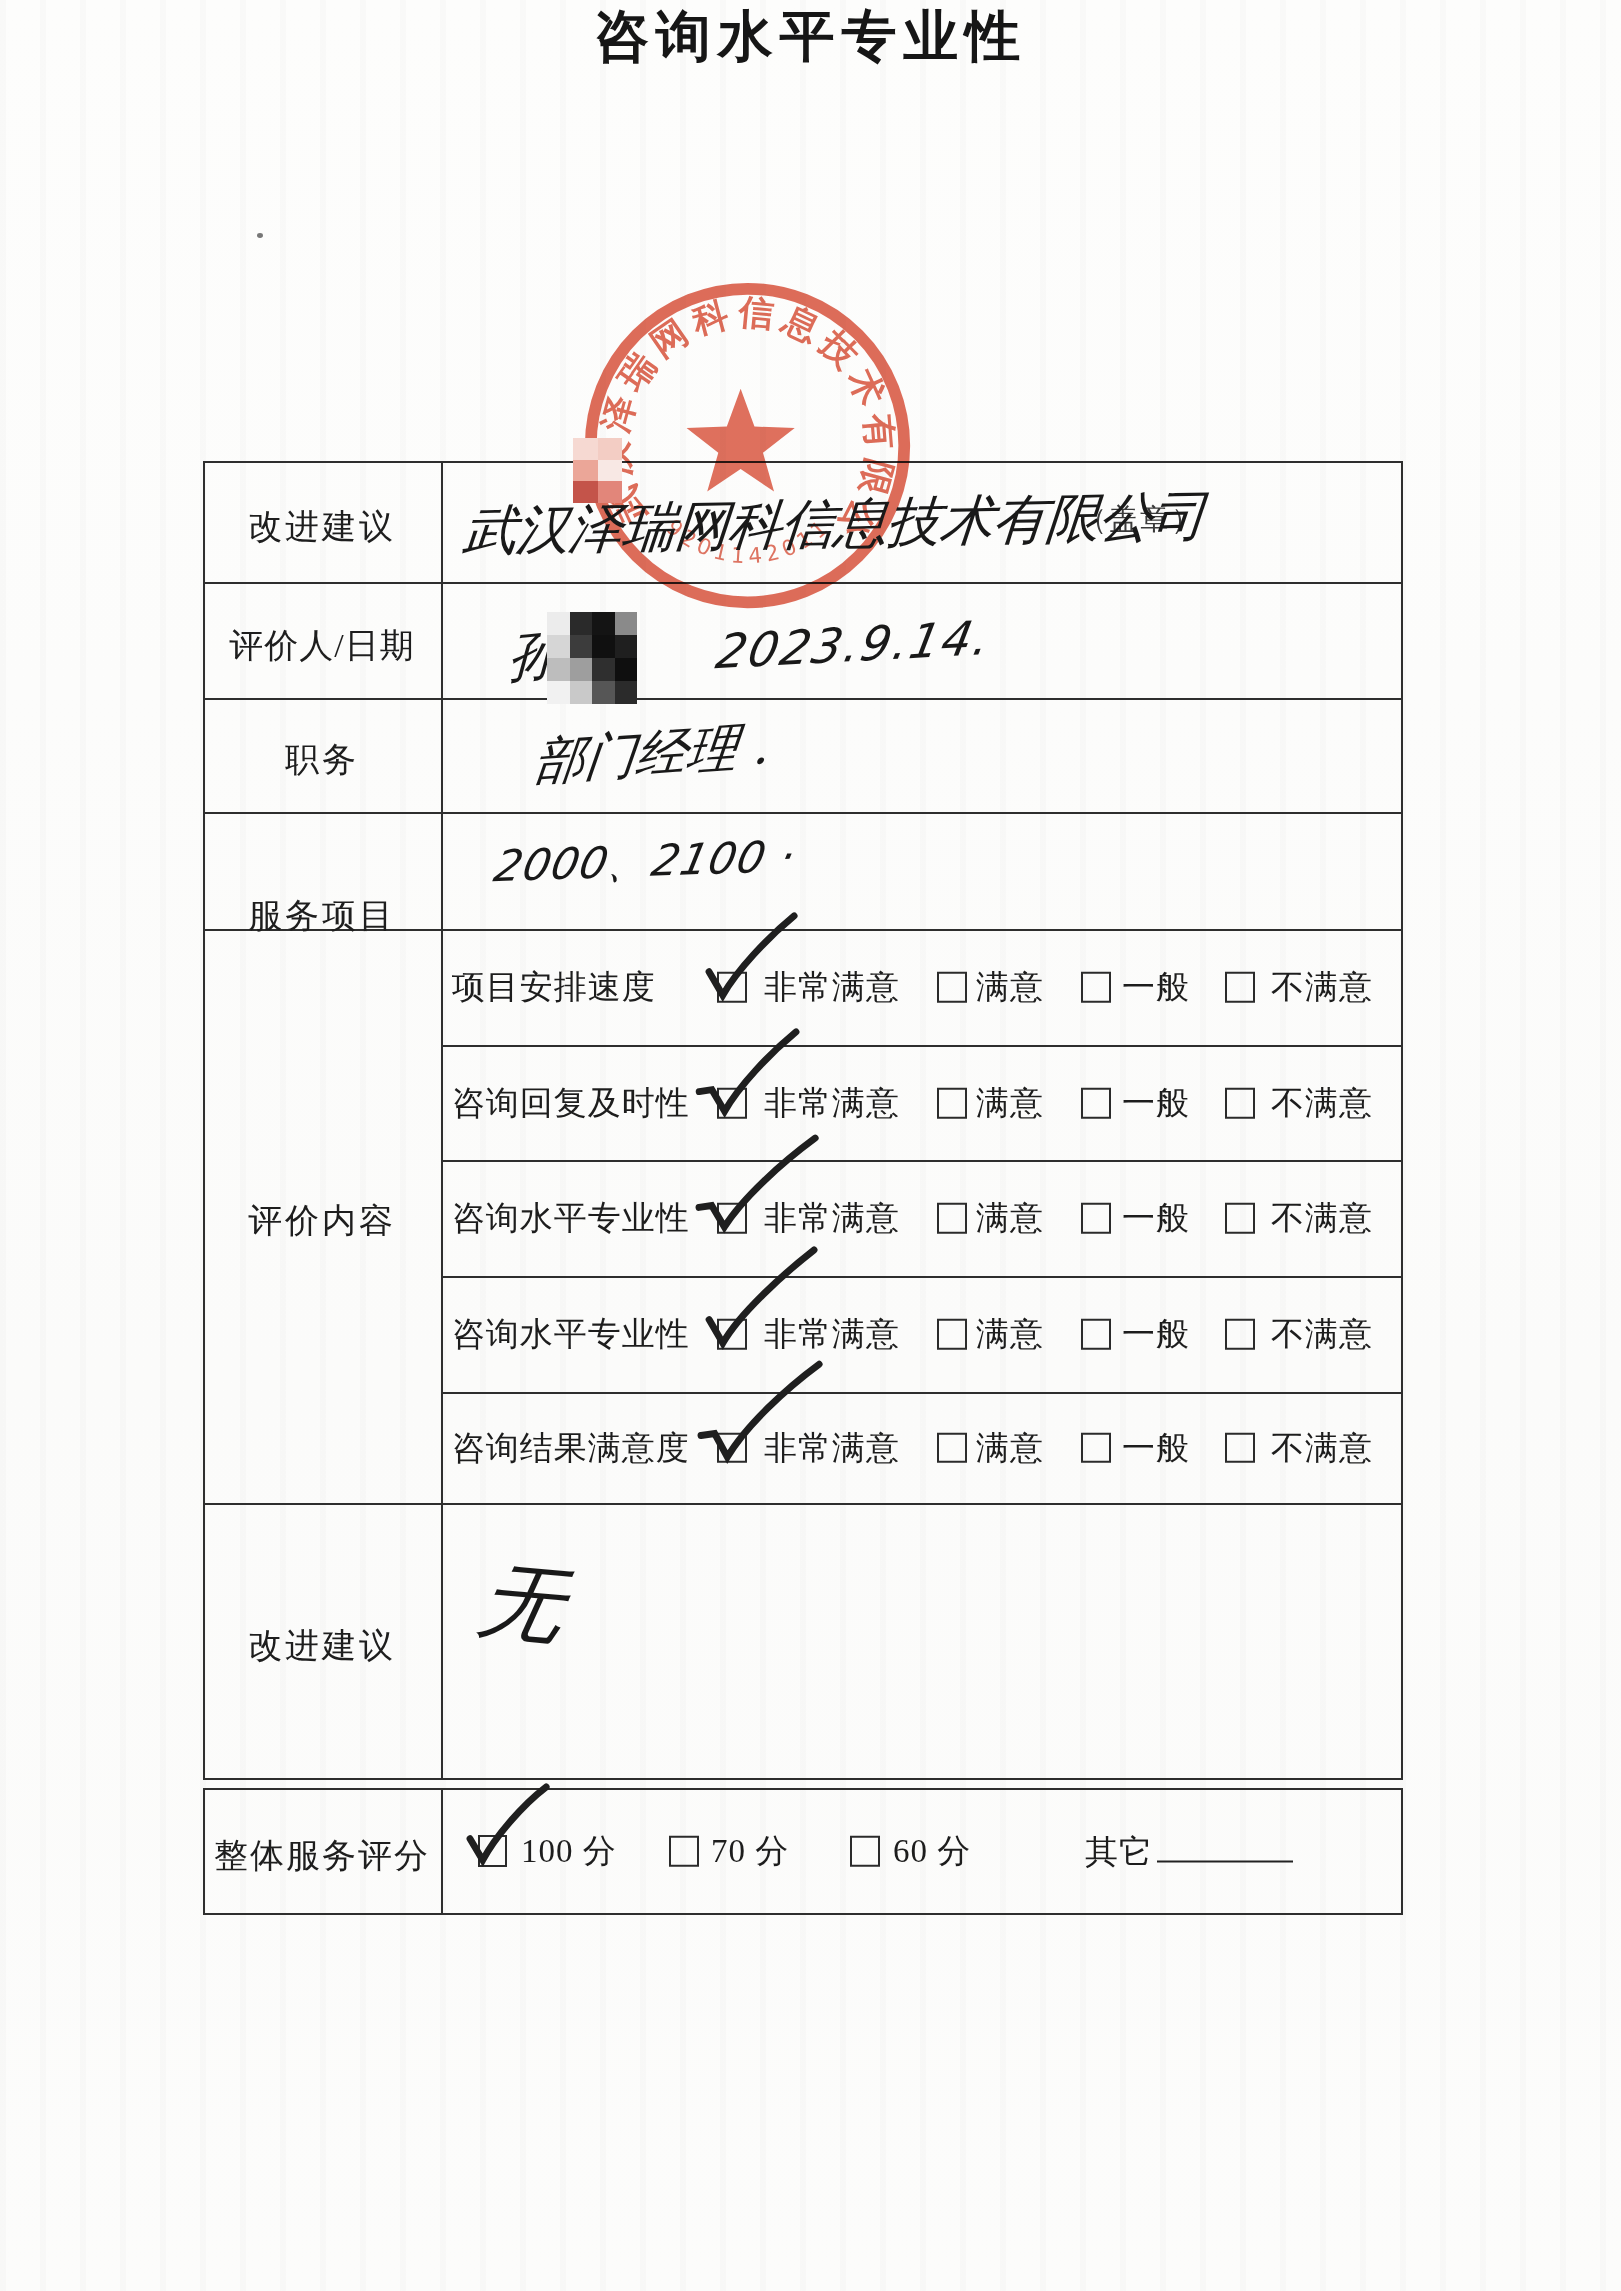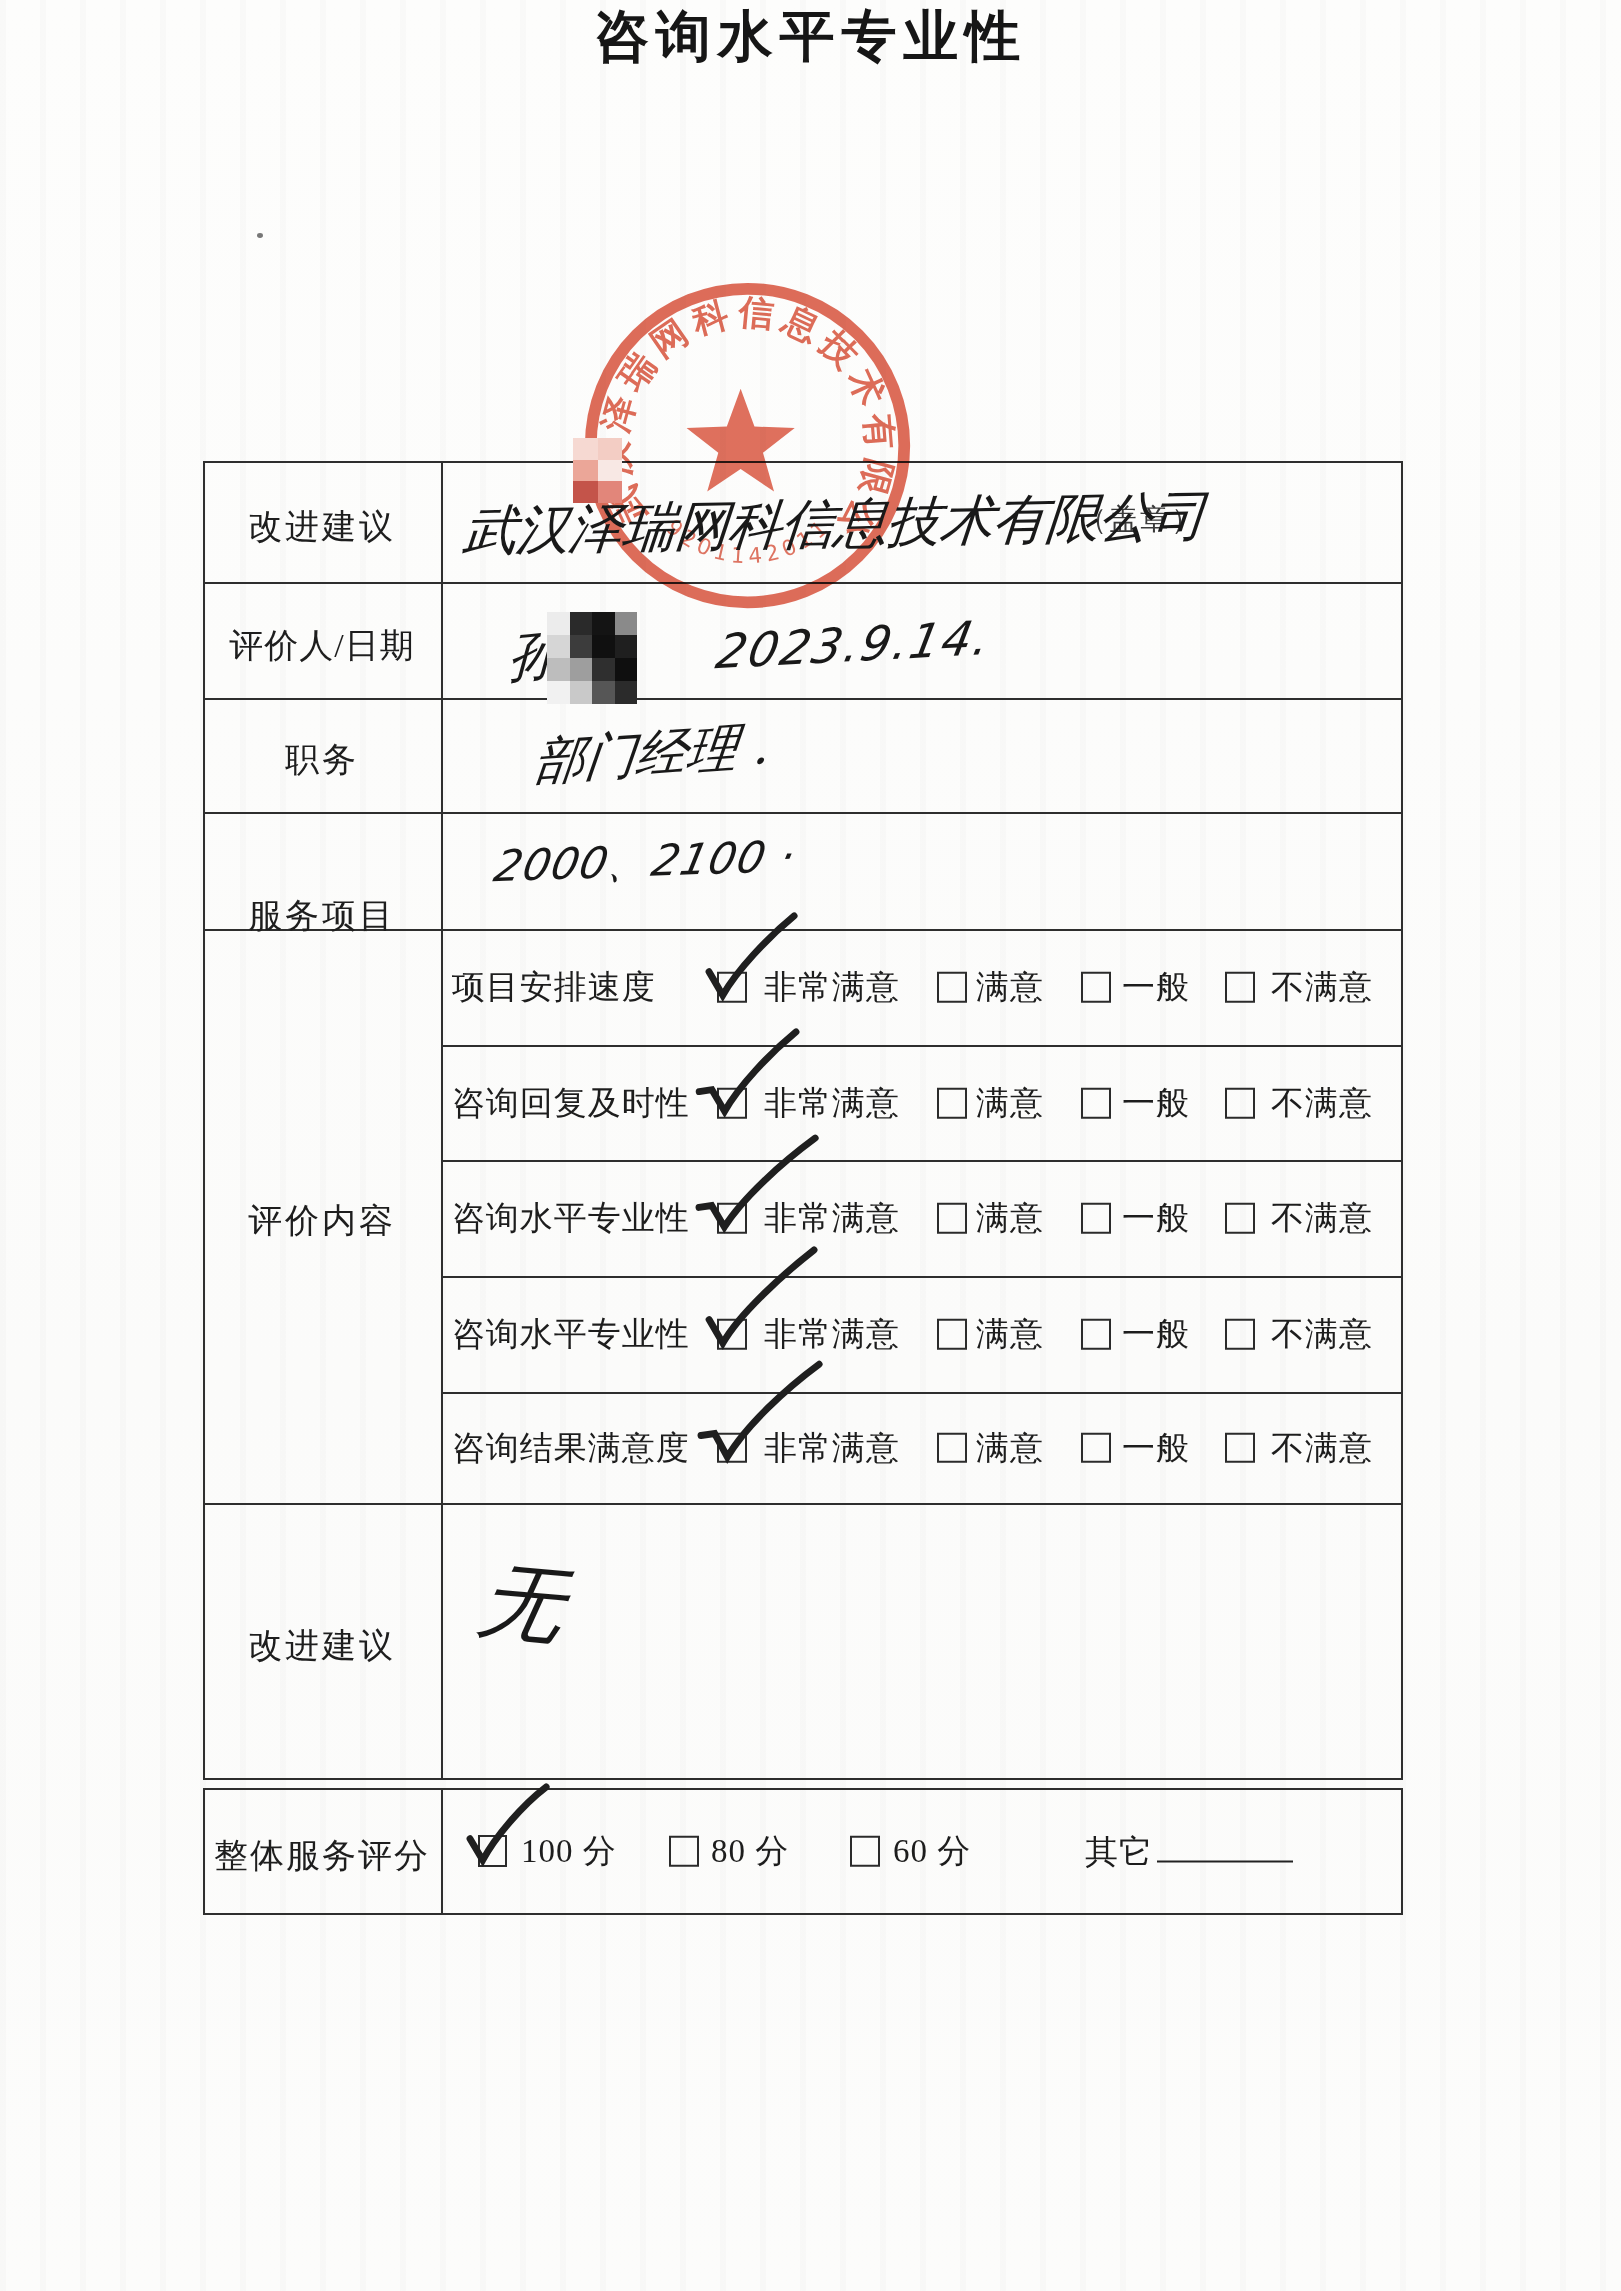--- a/index.html
+++ b/index.html
@@ -181,21 +181,21 @@
     <span class="optlabel" style="left:830px;">不满意</span>
     <svg class="tick" style="left:259px;top:-31px;" width="127" height="106" viewBox="0 0 130 108">
       <path d="M1,76 L15,74 L28,98 C47,66 88,28 122,3" stroke="#1f1f1f" stroke-width="7" fill="none" stroke-linecap="round"></path>
       </svg>
   </div>
 
   <div class="abs subrow" style="top:1788px;height:126px;margin-left:24px;">
     <span class="optbox" style="left:12.7px;height:28px;"></span>
     <span class="optlabel" style="left:56px;">100 分</span>
     <span class="optbox" style="left:204px;"></span>
-    <span class="optlabel" style="left:246px;">80 分</span>
+    <span class="optlabel" style="left:246px;">70 分</span>
     <span class="optbox" style="left:385px;"></span>
     <span class="optlabel" style="left:428px;">60 分</span>
     <span class="optlabel" style="left:620px;"><span>其它</span><span class="blankline"></span></span>
     <svg class="tick" style="left:2.9px;top:-3.9px;" width="88" height="84" viewBox="0 0 90 86">
       <path d="M2,56 L15,78 C28,54 55,22 80,3" stroke="#1f1f1f" stroke-width="7" fill="none" stroke-linecap="round"></path>
       </svg>
   </div>
 
   <div class="abs hw" style="left:463px;top:488px;font-size:54px;letter-spacing:-1px;transform:rotate(-1.2deg) skewX(-6deg);">武汉泽瑞网科信息技术有限公司</div>
   <div class="abs hw" style="left:508px;top:621px;font-size:53px;transform:rotate(-6deg) skewX(-8deg);">孙</div>

